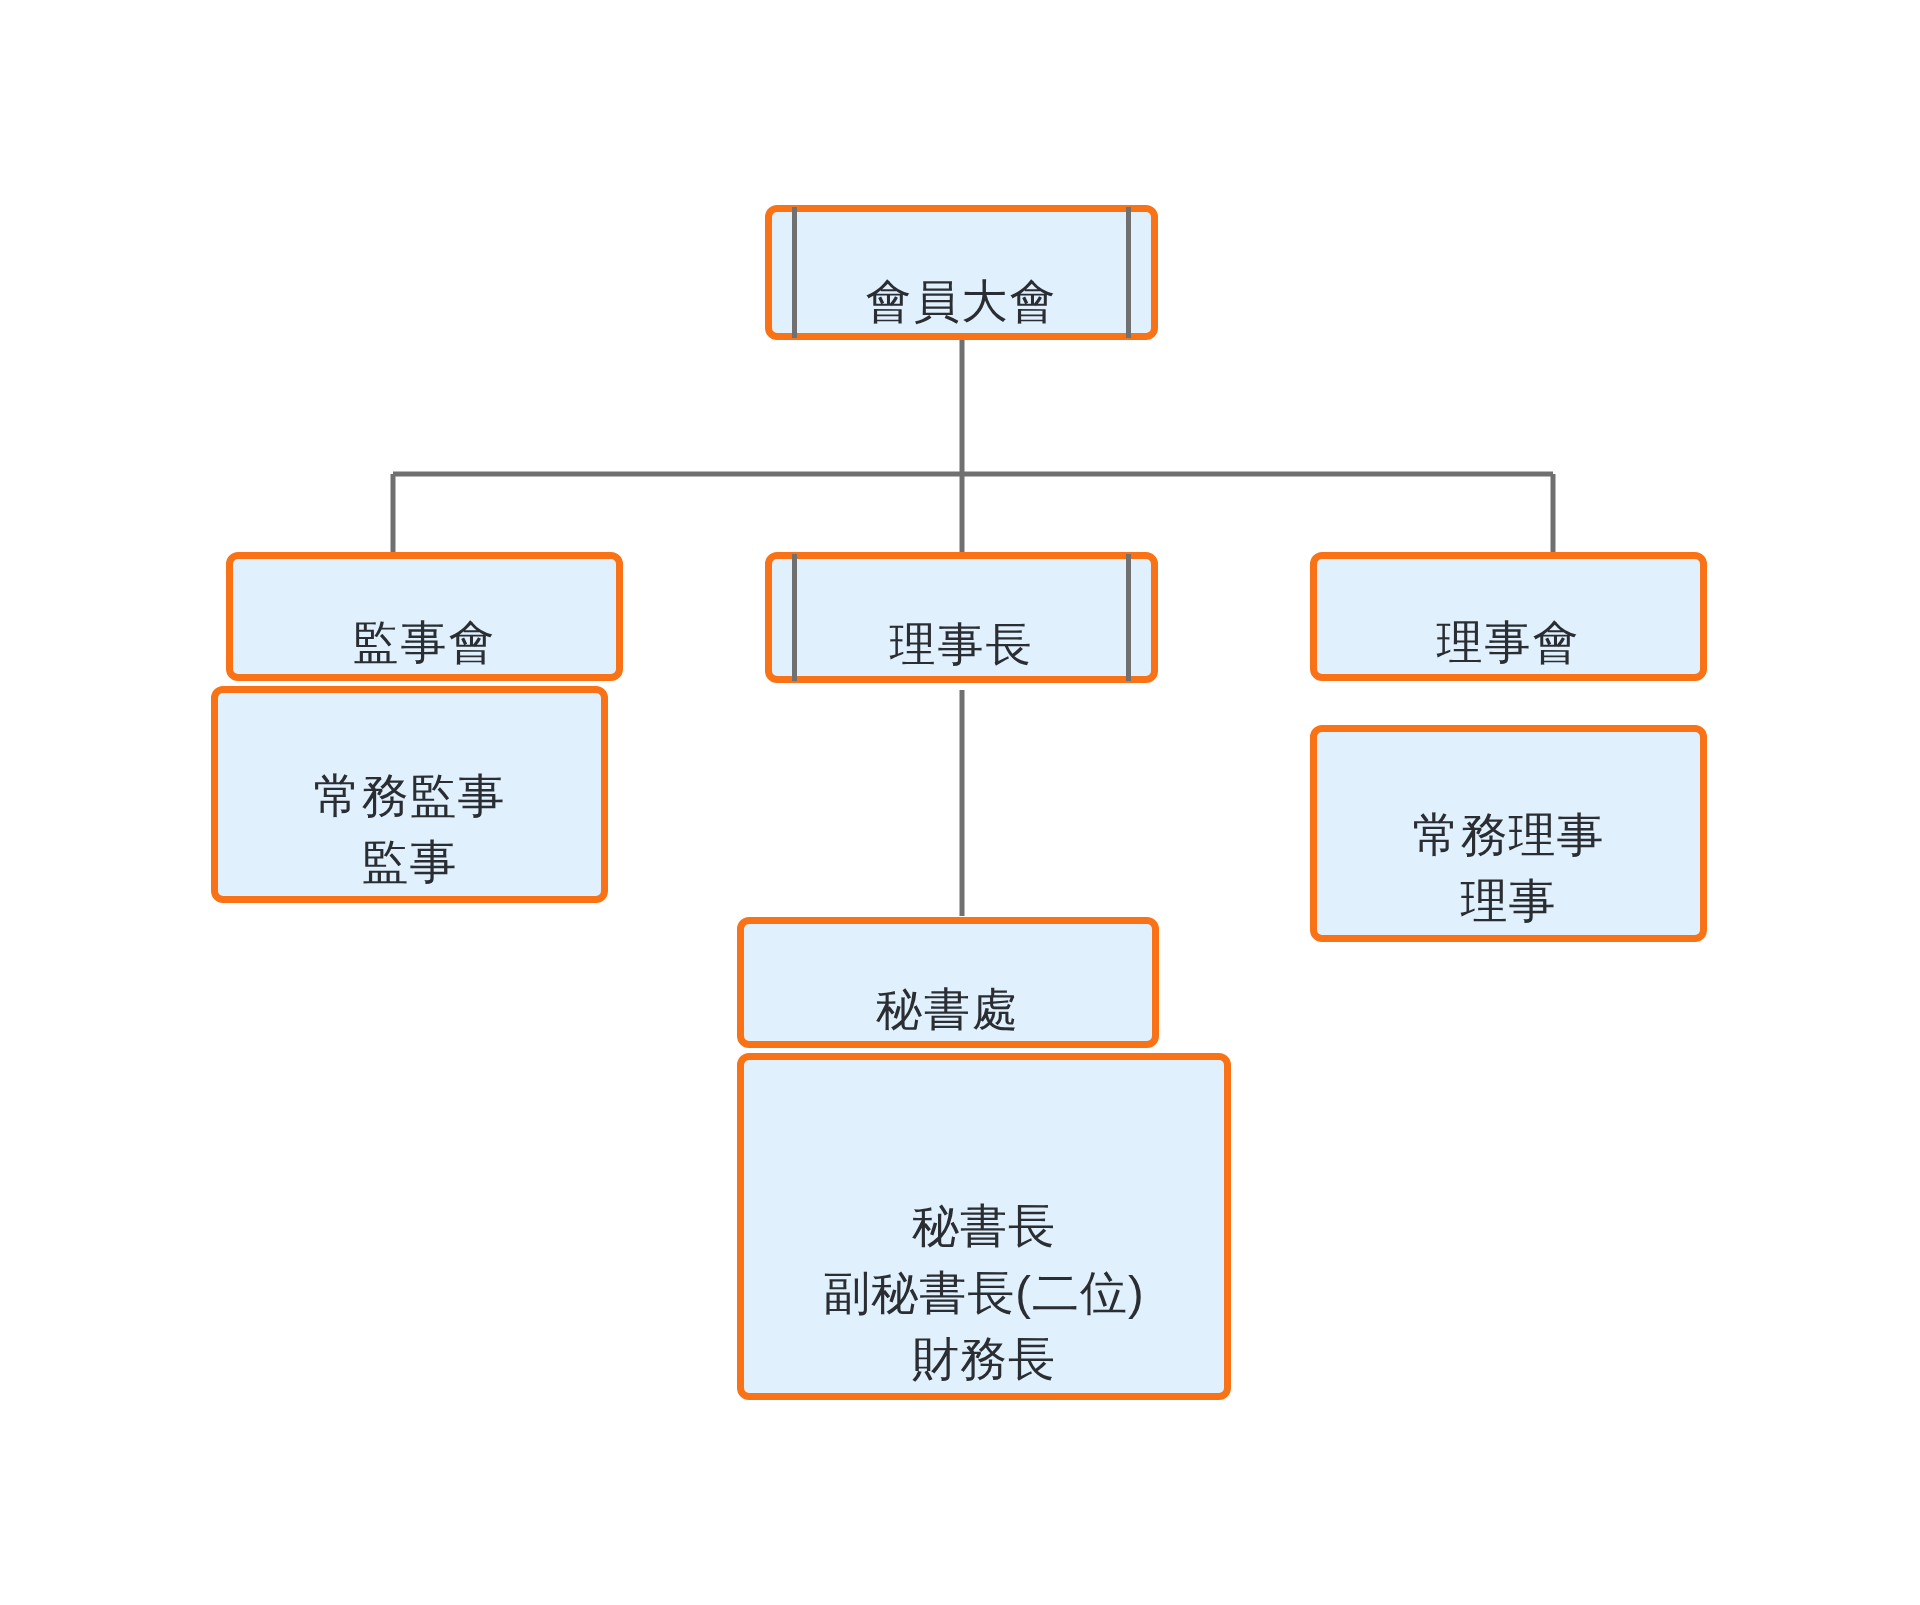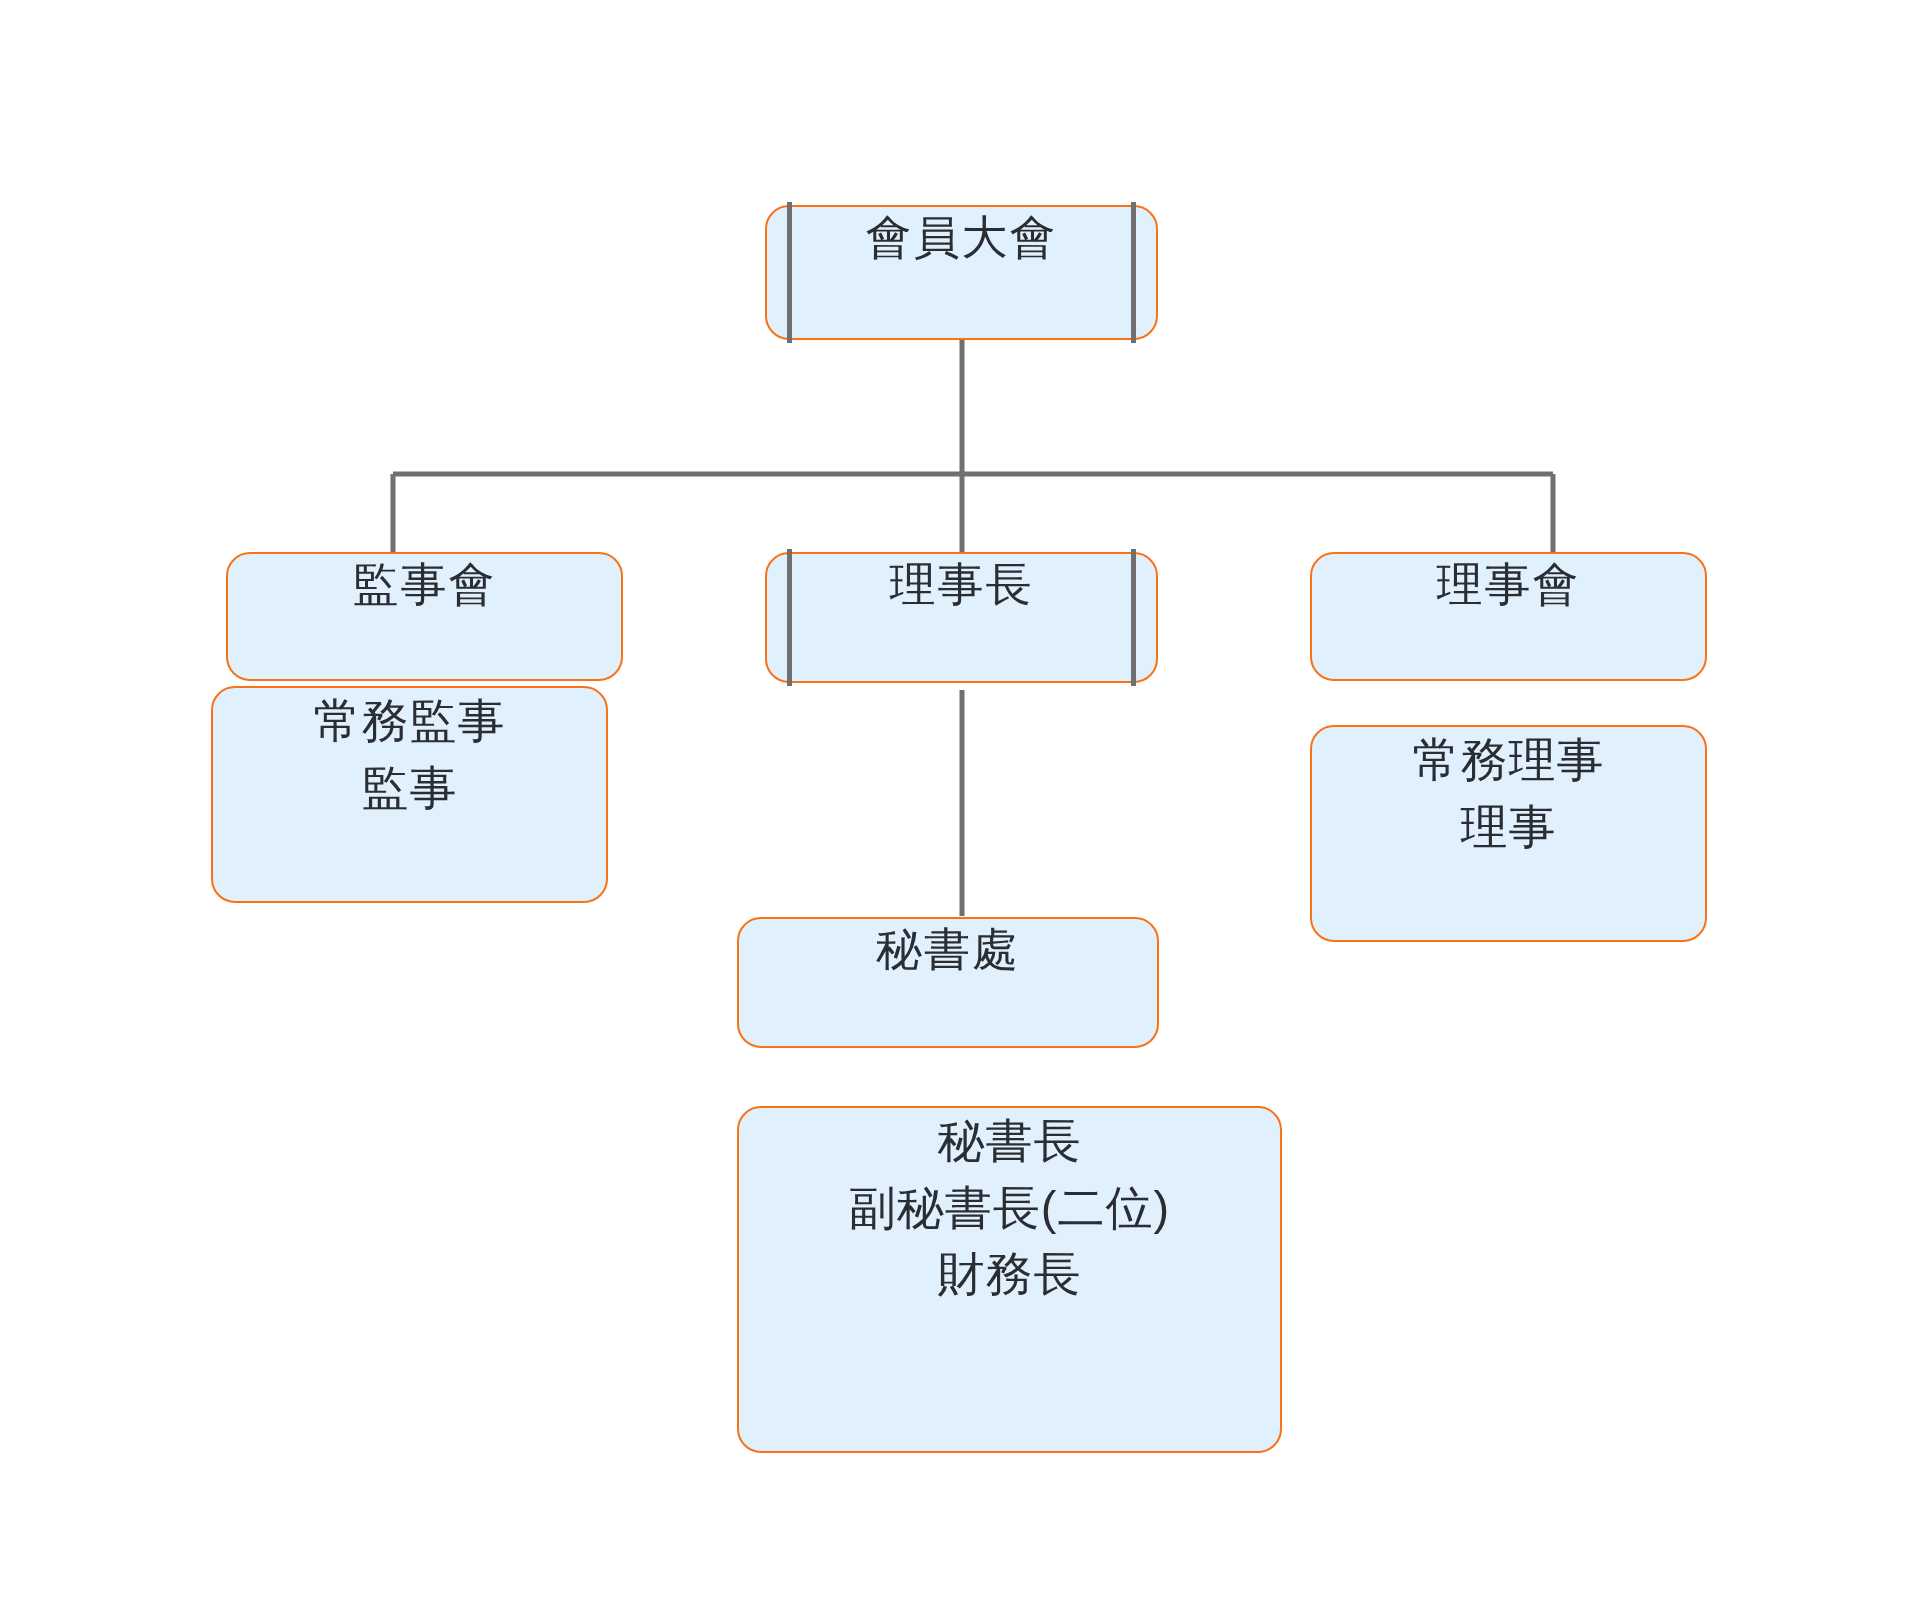--- a/index.html
+++ b/index.html
@@ -29,24 +29,24 @@
     width: 1920px;
     height: 1605px;
     pointer-events: none;
   }
 
   
   .node {
     position: absolute;
     box-sizing: border-box;
     background: #e0f0fc;
-    border: 2px solid #f97316;
-    border-radius: 24px;
+    border: 7px solid #f97316;
+    border-radius: 12px;
     display: flex;
-    align-items: flex-start;
+    align-items: flex-end;
     justify-content: center;
     text-align: center;
   }
 
   .node-label {
     font-size: 46px;
     line-height: 1.34;
     letter-spacing: 2px;
     color: #2a2e33;
     white-space: pre-line;
@@ -76,21 +76,21 @@
 
   #node-supervisors-head { left: 226px;  top: 552px;  width: 397px;  height: 129px; }
   #node-supervisors-body { left: 211px;  top: 686px;  width: 397px;  height: 217px; }
 
   #node-chairman       { left: 765px;  top: 552px;  width: 393px;  height: 131px; }
 
   #node-directors-head { left: 1310px; top: 552px;  width: 397px;  height: 129px; }
   #node-directors-body { left: 1310px; top: 686px;  width: 397px;  height: 217px; margin-top: 39px; }
 
   #node-secretariat-head { left: 737px;  top: 917px;  width: 422px;  height: 131px; }
-  #node-secretariat-body { left: 737px;  top: 1106px; width: 545px;  height: 347px; }
+  #node-secretariat-body { left: 737px;  top: 1053px; width: 494px;  height: 347px; }
 </style>
 </head>
 <body>
 
 <div id="chart-canvas">
 
   <svg id="connector-layer" viewBox="0 0 1920 1605" width="1920" height="1605" xmlns="http://www.w3.org/2000/svg" aria-hidden="true">
     <g stroke="#707070" stroke-width="5" fill="none" stroke-linecap="butt">
 
       <line x1="962" y1="340" x2="962" y2="474"></line>

